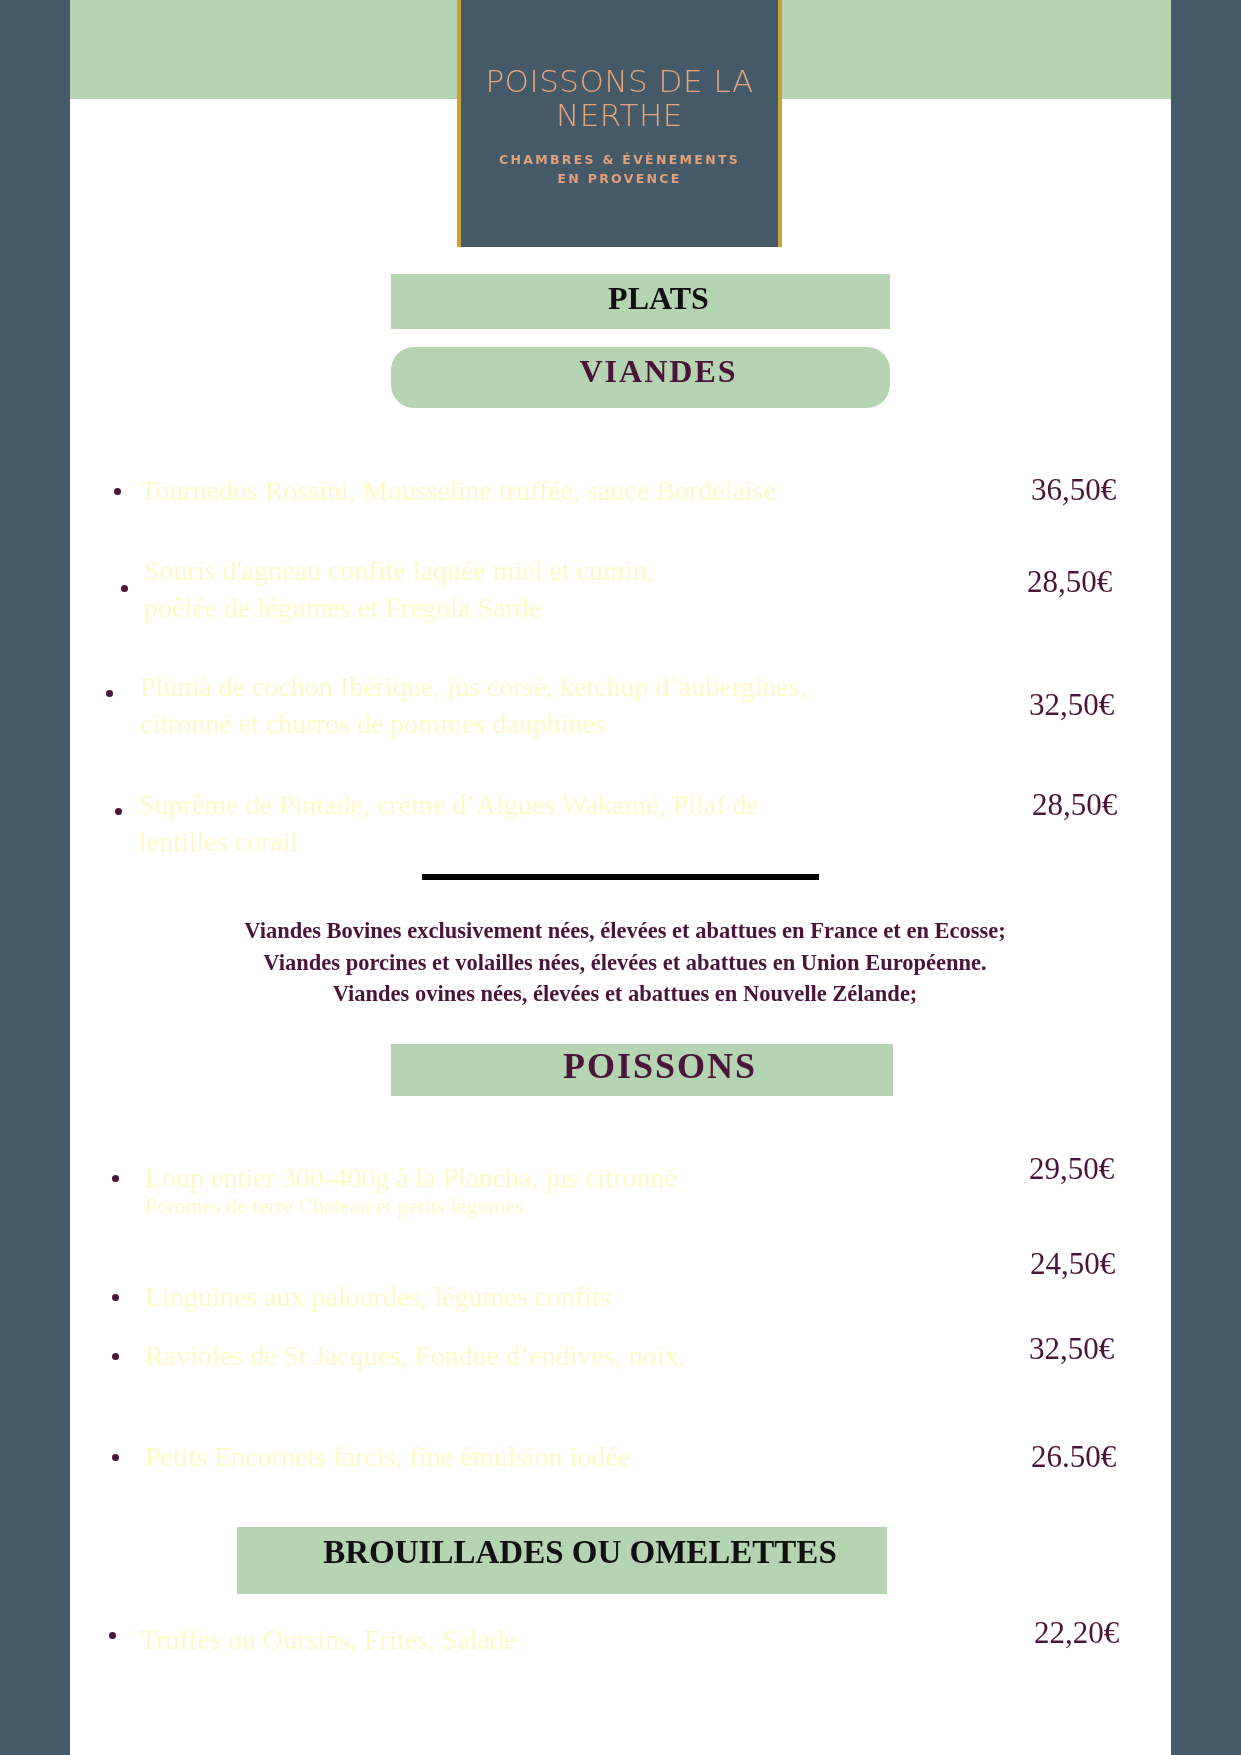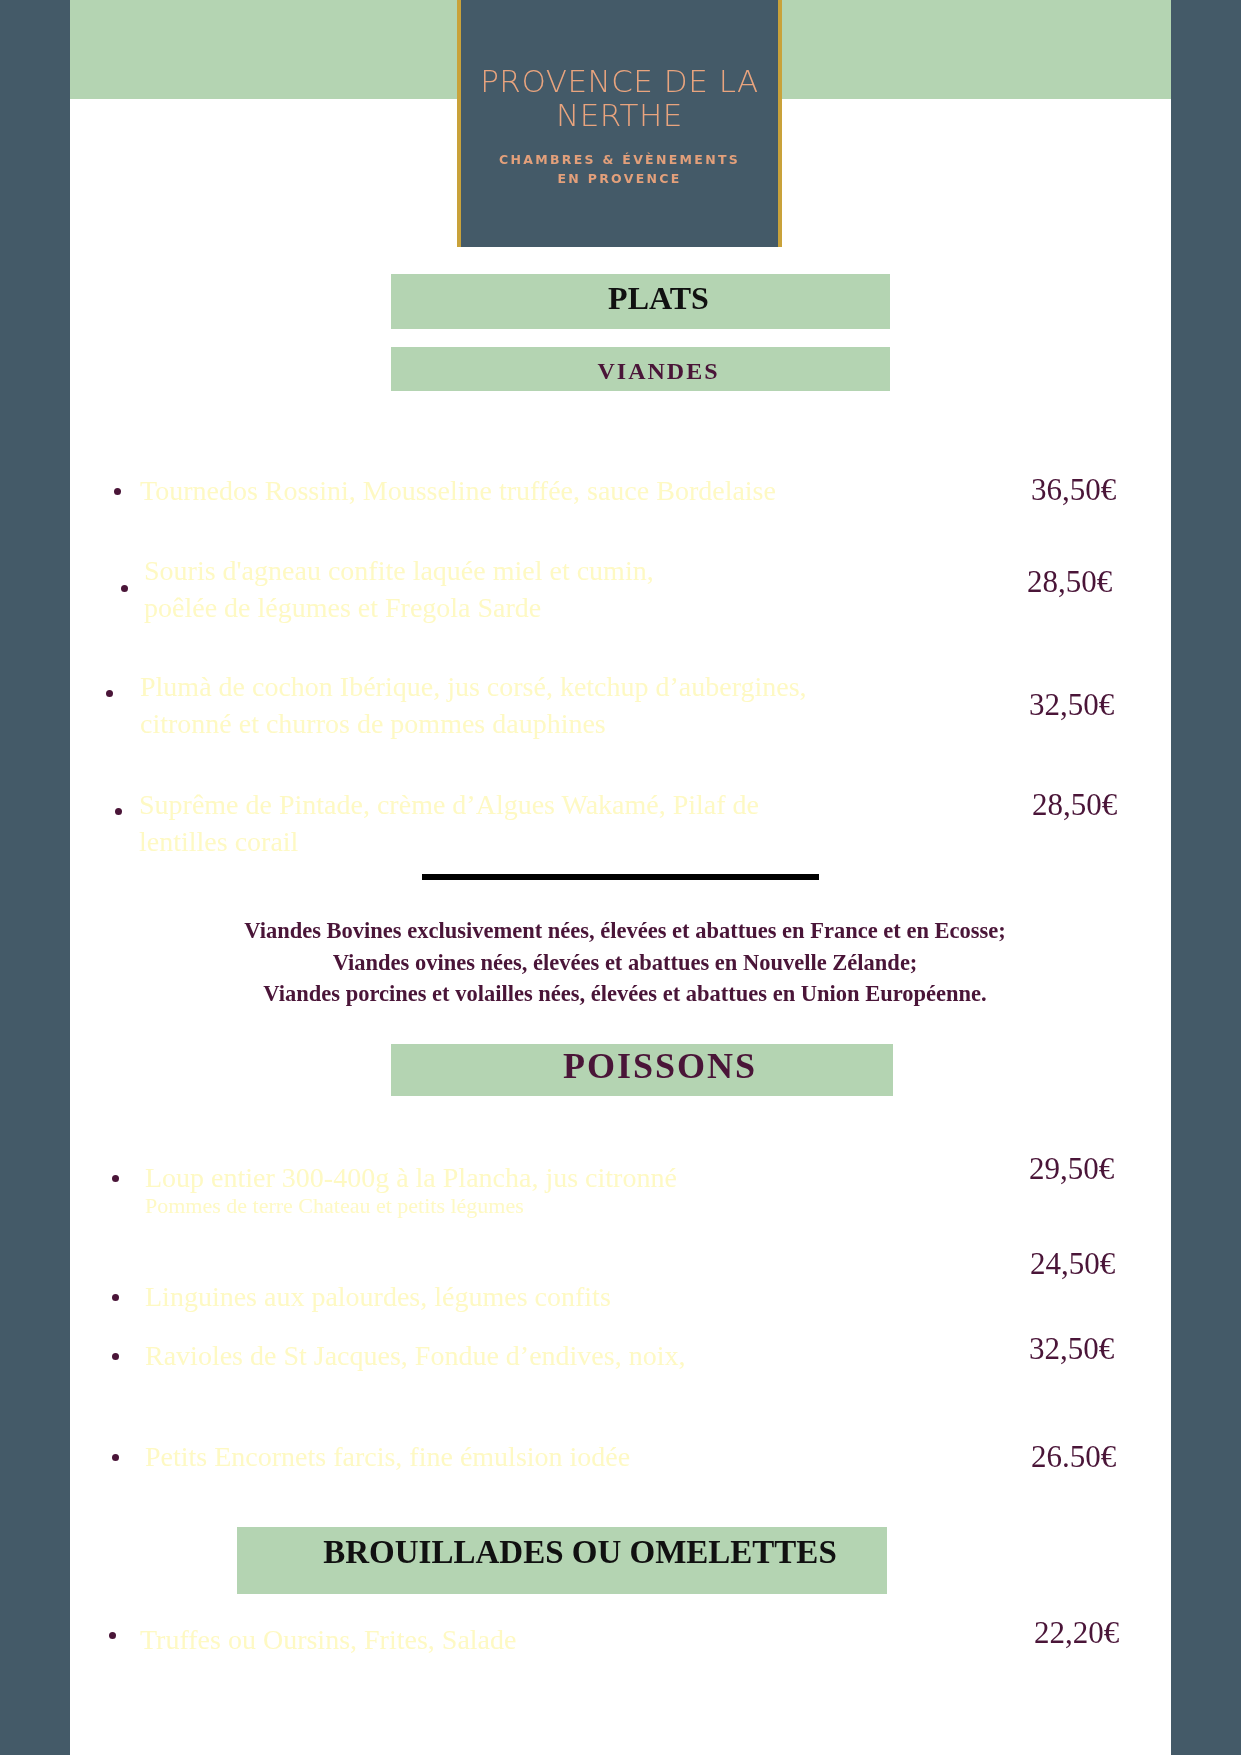--- a/index.html
+++ b/index.html
@@ -35,21 +35,21 @@
     font-size: 12.5px; letter-spacing: 2.3px; line-height: 19px;
     margin-top: 18px; color: #e3a07b;
   }
   .band {
     position: absolute; background: #b4d4b2; text-align: center;
     font-weight: bold;
     padding-left: 36px;
   }
   .band span { display: block; }
   .band-plats { left: 391px; top: 274px; width: 463px; height: 55px; color: #111; font-size: 32px; line-height: 48px; }
-  .band-viandes { left: 391px; top: 347px; width: 463px; height: 44px; color: #4a1538; font-size: 24px; line-height: 48px; letter-spacing: 2px; }
+  .band-viandes { left: 391px; top: 347px; width: 463px; height: 61px; color: #4a1538; font-size: 32px; line-height: 48px; letter-spacing: 2px; border-radius: 23px; }
   .band-poissons { left: 391px; top: 1044px; width: 466px; height: 52px; color: #4a1538; font-size: 36px; line-height: 45px; letter-spacing: 2px; }
   .band-brouillades { left: 237px; top: 1527px; width: 614px; height: 67px; color: #111; font-size: 33px; line-height: 50px; }
 
   .item { position: absolute; font-size: 28px; line-height: 37px; color: #fef9c3; }
   .item .bullet {
     position: absolute; width: 7px; height: 7px; border-radius: 50%; background: #4a1538;
   }
   .item .desc { display: block; }
   .item .sub { display: block; font-size: 22px; line-height: 28px; }
   .price { position: absolute; font-size: 31px; line-height: 37px; color: #4a1538; }
@@ -64,21 +64,21 @@
   .note span { display: block; }
 </style>
 </head>
 <body>
 
 <div class="page"></div>
 <div class="top-band"></div>
 
 <div class="logo">
   <div class="name">
-    <div>PROVENCE DE LA</div>
+    <div>POISSONS DE LA</div>
     <div>NERTHE</div>
   </div>
   <div class="tag">
     <div>CHAMBRES &amp; ÉVÈNEMENTS</div>
     <div>EN PROVENCE</div>
   </div>
 </div>
 
 <div class="band band-plats">
   <span>PLATS</span>
@@ -111,22 +111,22 @@
   <span class="bullet" style="left:13px; top:22px;"></span>
   <span class="desc" style="padding-left:37px;">Suprême de Pintade, crème d’Algues Wakamé, Pilaf de</span>
   <span class="desc" style="padding-left:37px;">lentilles corail</span>
 </div>
 <div class="price" style="left:1032px; top:786px;">28,50€</div>
 
 <div class="rule"></div>
 
 <div class="note">
   <span>Viandes Bovines exclusivement nées, élevées et abattues en France et  en Ecosse;</span>
+  <span>Viandes porcines et volailles nées, élevées et abattues en Union Européenne.</span>
   <span>Viandes ovines nées, élevées et abattues en Nouvelle Zélande;</span>
-  <span>Viandes porcines et volailles nées, élevées et abattues en Union Européenne.</span>
 </div>
 
 <div class="band band-poissons">
   <span>POISSONS</span>
 </div>
 
 <div class="item" style="left:106px; top:1159px;">
   <span class="bullet" style="left:6px; top:16px;"></span>
   <span class="desc" style="padding-left:39px;">Loup entier 300-400g à la Plancha, jus citronné</span>
   <span class="sub" style="padding-left:39px; margin-top:-4px;">Pommes de terre Chateau et petits légumes</span>

